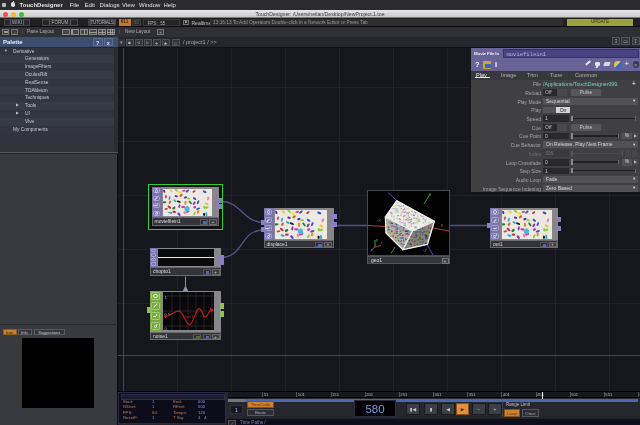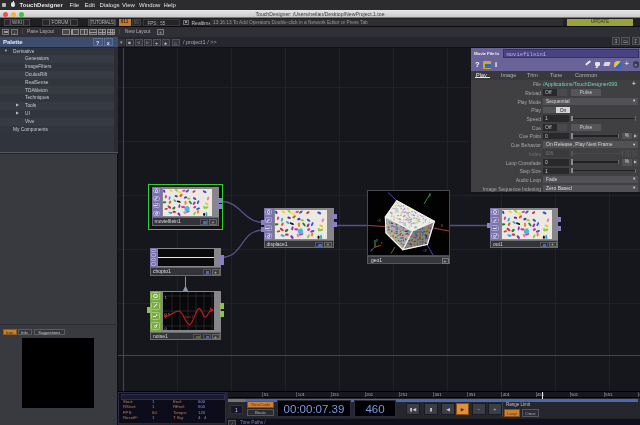--- a/index.html
+++ b/index.html
@@ -722,22 +722,21 @@
         <span class="abs" style="left:377.3px;top:0.9px;color:#b4b4b8;font-size:4.2px;">551</span>
         <div class="abs" style="left:410.0px;top:0;width:1px;height:6px;background:#555;"></div>
         <span class="abs" style="left:411.5px;top:0.9px;color:#b4b4b8;font-size:4.2px;">601</span>
       </div>
 <div class="abs" style="left:423.6px;top:0;width:1.2px;height:10.5px;background:#e8e8f0;"></div>
 <div class="abs" style="left:110px;top:7px;width:17px;height:3px;background:#74747c;"></div>
 <div class="abs" style="left:127px;top:7px;width:393px;height:3px;background:#4a68b0;"></div>
 <div class="abs" style="left:112px;top:13px;width:13px;height:9px;background:#16162a;border:1px solid #333;color:#ccc;font-size:5px;text-align:center;line-height:9px;">1</div>
 <div class="abs" style="left:129px;top:9.5px;width:27px;height:7px;background:#cc8034;border:1px solid #8a5010;color:#6a3208;font-size:4.3px;text-align:center;line-height:6.5px;">TimeCode</div>
 <div class="abs" style="left:129px;top:17.5px;width:27px;height:7px;background:#2c2c34;border:1px solid #55555f;color:#b0b0b6;font-size:4.3px;text-align:center;line-height:6.5px;">Beats</div>
-<div class="abs" style="left:159px;top:8px;width:74px;height:17.5px;background:#020206;border:1px solid #2a2a3a;color:#7a9ce0;font-size:11.5px;text-align:center;line-height:16.5px;">00:00:07.39</div>
-<div class="abs" style="left:236px;top:8px;width:42px;height:17.5px;background:#020206;border:1px solid #2a2a3a;color:#7a9ce0;font-size:11.5px;text-align:center;line-height:16.5px;">460</div>
+<div class="abs" style="left:236px;top:8px;width:42px;height:17.5px;background:#020206;border:1px solid #2a2a3a;color:#7a9ce0;font-size:11.5px;text-align:center;line-height:16.5px;">580</div>
 <div class="abs" style="left:288px;top:11px;width:14px;height:12.5px;background:#3a3e46;border:1px solid #1a1a20;color:#c6c6cc;font-size:4.8px;text-align:center;line-height:11.5px;">▮◀</div>
 <div class="abs" style="left:306px;top:11px;width:14px;height:12.5px;background:#3a3e46;border:1px solid #1a1a20;color:#c6c6cc;font-size:4.8px;text-align:center;line-height:11.5px;">▮</div>
 <div class="abs" style="left:323px;top:11px;width:14px;height:12.5px;background:#3a3e46;border:1px solid #1a1a20;color:#c6c6cc;font-size:4.8px;text-align:center;line-height:11.5px;">◀</div>
 <div class="abs" style="left:338px;top:11px;width:13px;height:12.5px;background:#e09040;border:1px solid #8a5010;color:#5a3208;font-size:4.8px;text-align:center;line-height:11.5px;">▶</div>
 <div class="abs" style="left:354px;top:11px;width:14px;height:12.5px;background:#3a3e46;border:1px solid #1a1a20;color:#c6c6cc;font-size:4.8px;text-align:center;line-height:11.5px;">−</div>
 <div class="abs" style="left:370px;top:11px;width:14px;height:12.5px;background:#3a3e46;border:1px solid #1a1a20;color:#c6c6cc;font-size:4.8px;text-align:center;line-height:11.5px;">+</div>
 <div class="abs" style="left:384px;top:9px;width:1px;height:16px;background:#45454f;"></div>
 <span class="abs" style="left:388px;top:10px;color:#c0c0c6;font-size:4.5px;">Range Limit</span>
 <div class="abs" style="left:386px;top:17.5px;width:16px;height:7.5px;background:#cc8034;border:1px solid #8a5010;color:#5a3208;font-size:4.3px;text-align:center;line-height:7px;">Loop</div>
 <div class="abs" style="left:404px;top:17.5px;width:17px;height:7.5px;background:#2c2c34;border:1px solid #55555f;color:#b0b0b6;font-size:4.3px;text-align:center;line-height:7px;">Once</div>

